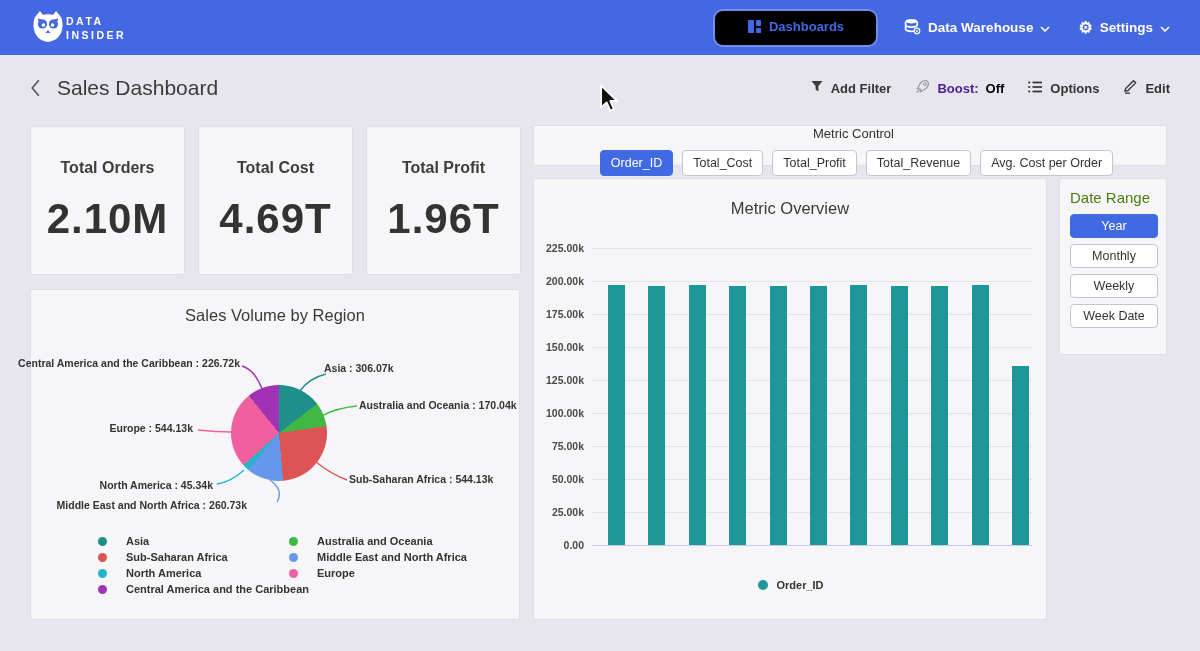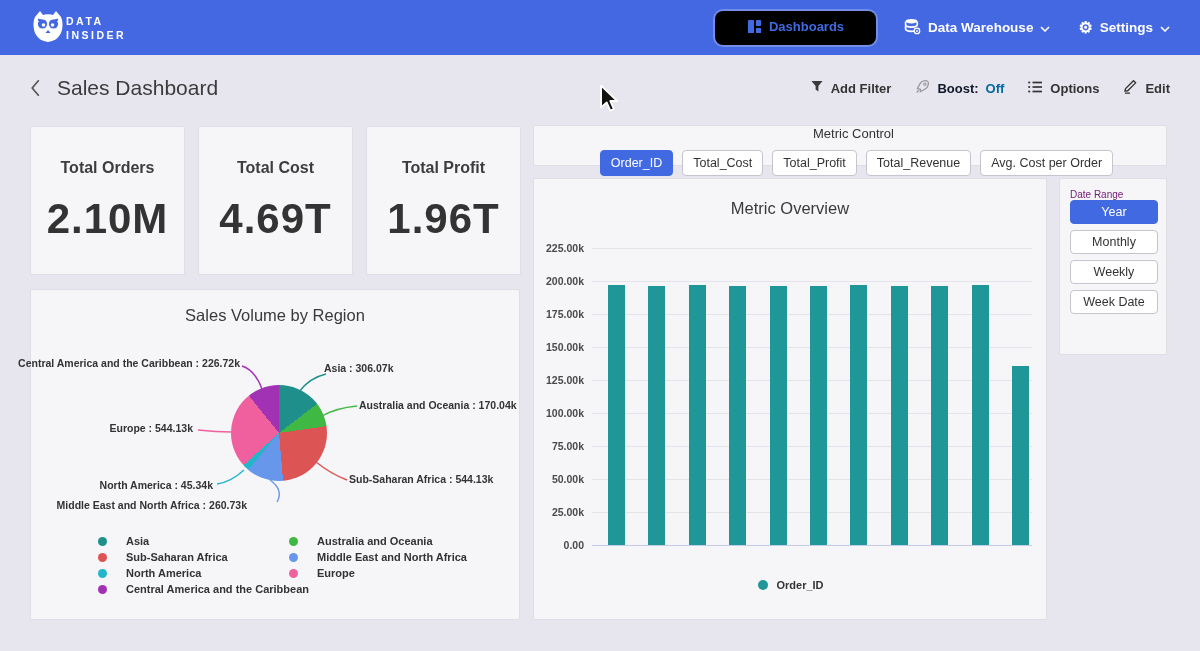--- a/index.html
+++ b/index.html
@@ -21,43 +21,43 @@
   .gear-glyph { font-size:16px; color:#fff; line-height:1; }
 
   
   .page-header { position:absolute; top:62px; left:0; width:1200px; height:52px;
                  display:flex; align-items:center; padding:0 30px; }
   .back-btn { background:none; border:none; cursor:pointer; margin-right:16px; display:flex; align-items:center; }
   .page-title { font-size:21px; font-weight:500; color:#3b3b3b; }
   .header-actions { margin-left:auto; display:flex; align-items:center; gap:24px; }
   .h-action { display:flex; align-items:center; gap:7px; background:none; border:none;
               font-family:inherit; font-size:13px; font-weight:600; color:#333; cursor:pointer; }
-  .h-action .muted { color:#0f172a; }
-  .h-action .off-val { color:#0369a1; font-weight:600; }
+  .h-action .muted { color:#4c1d95; }
+  .h-action .off-val { color:#000000; font-weight:600; }
 
   
   .card { position:absolute; background:#f6f5f8; border:1px solid #dfdde5; border-radius:2px; }
 
   
   .kpi-card { width:155px; height:149px; top:126px; display:flex; flex-direction:column;
               align-items:center; justify-content:center; gap:18px; }
   .kpi-label { font-size:16px; font-weight:600; color:#3d3d3d; }
   .kpi-value { font-size:42px; font-weight:bold; color:#333; letter-spacing:1px; }
 
   
   .metric-bar { left:533px; top:125px; width:634px; height:41px; display:flex;
                 align-items:center; padding-left:13px; gap:9px;flex-direction:column; }
   .metric-label { font-size:13px; color:#333; margin-right:6px; white-space:nowrap; }
   .opt-btn { font-family:inherit; font-size:12.5px; color:#333; background:#fff;
              border:1px solid #c6c4cc; border-radius:4px; padding:5px 10px; cursor:pointer; white-space:nowrap; }
   .opt-btn.selected { background:var(--accent,#4169e1); color:#fff; border-color:var(--accent,#4169e1); }
 
   
   .date-card { left:1059px; top:178px; width:108px; height:177px; padding:10px; }
-  .date-label { font-size:10px; color:#701a75; }
+  .date-label { font-size:15px; color:#4d7c0f; margin-bottom:8px; }
   .date-card .opt-btn { display:block; width:88px; height:24px; margin:0 auto 6px auto;
                         text-align:center; padding:4px 0; }
 
   
   .chart-card { left:533px; top:178px; width:514px; height:442px; }
   .chart-title { text-align:center; font-size:16.5px; font-weight:500; color:#3a3a3a; margin-top:20px; }
   .bar-plot { position:absolute; left:0; top:0; width:514px; height:442px; }
   .y-tick-label { position:absolute; right:464px; width:60px; text-align:right;
                   font-size:10.5px; font-weight:600; color:#4a4a4a; transform:translateY(-50%); }
   .gridline { position:absolute; left:58px; width:440px; height:1px; background:#e4e2ea; }

